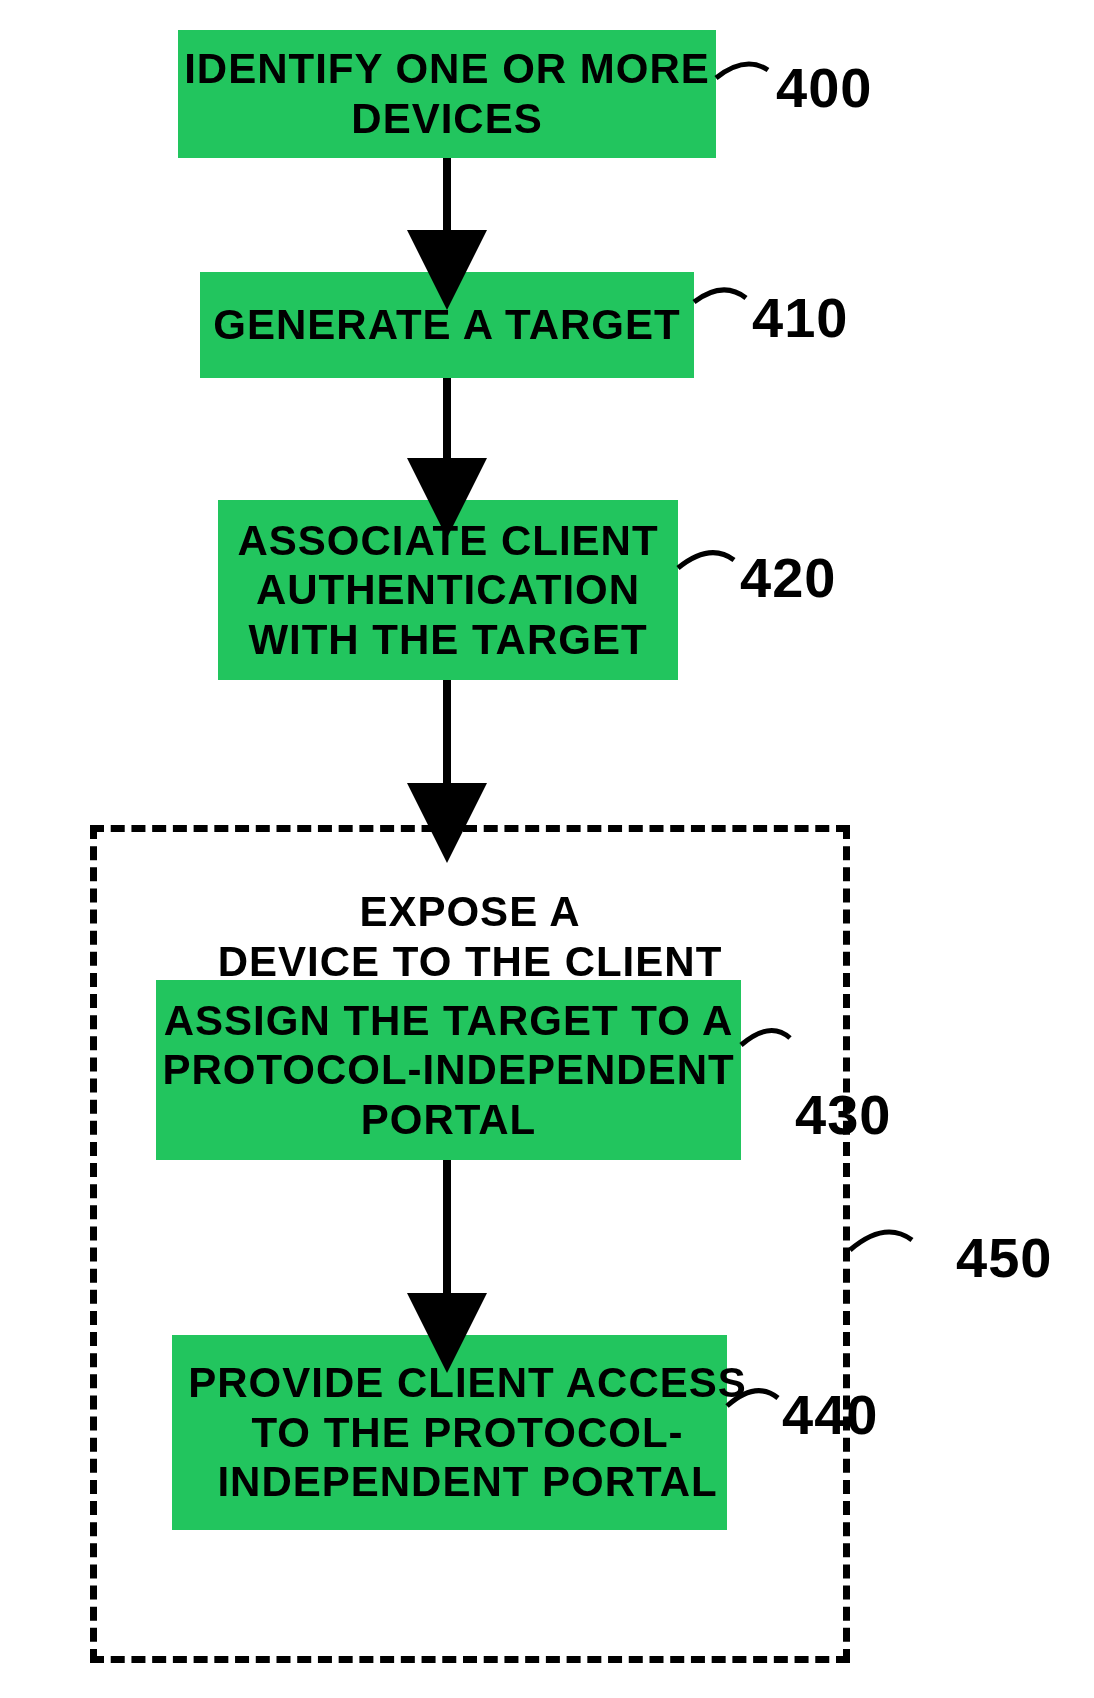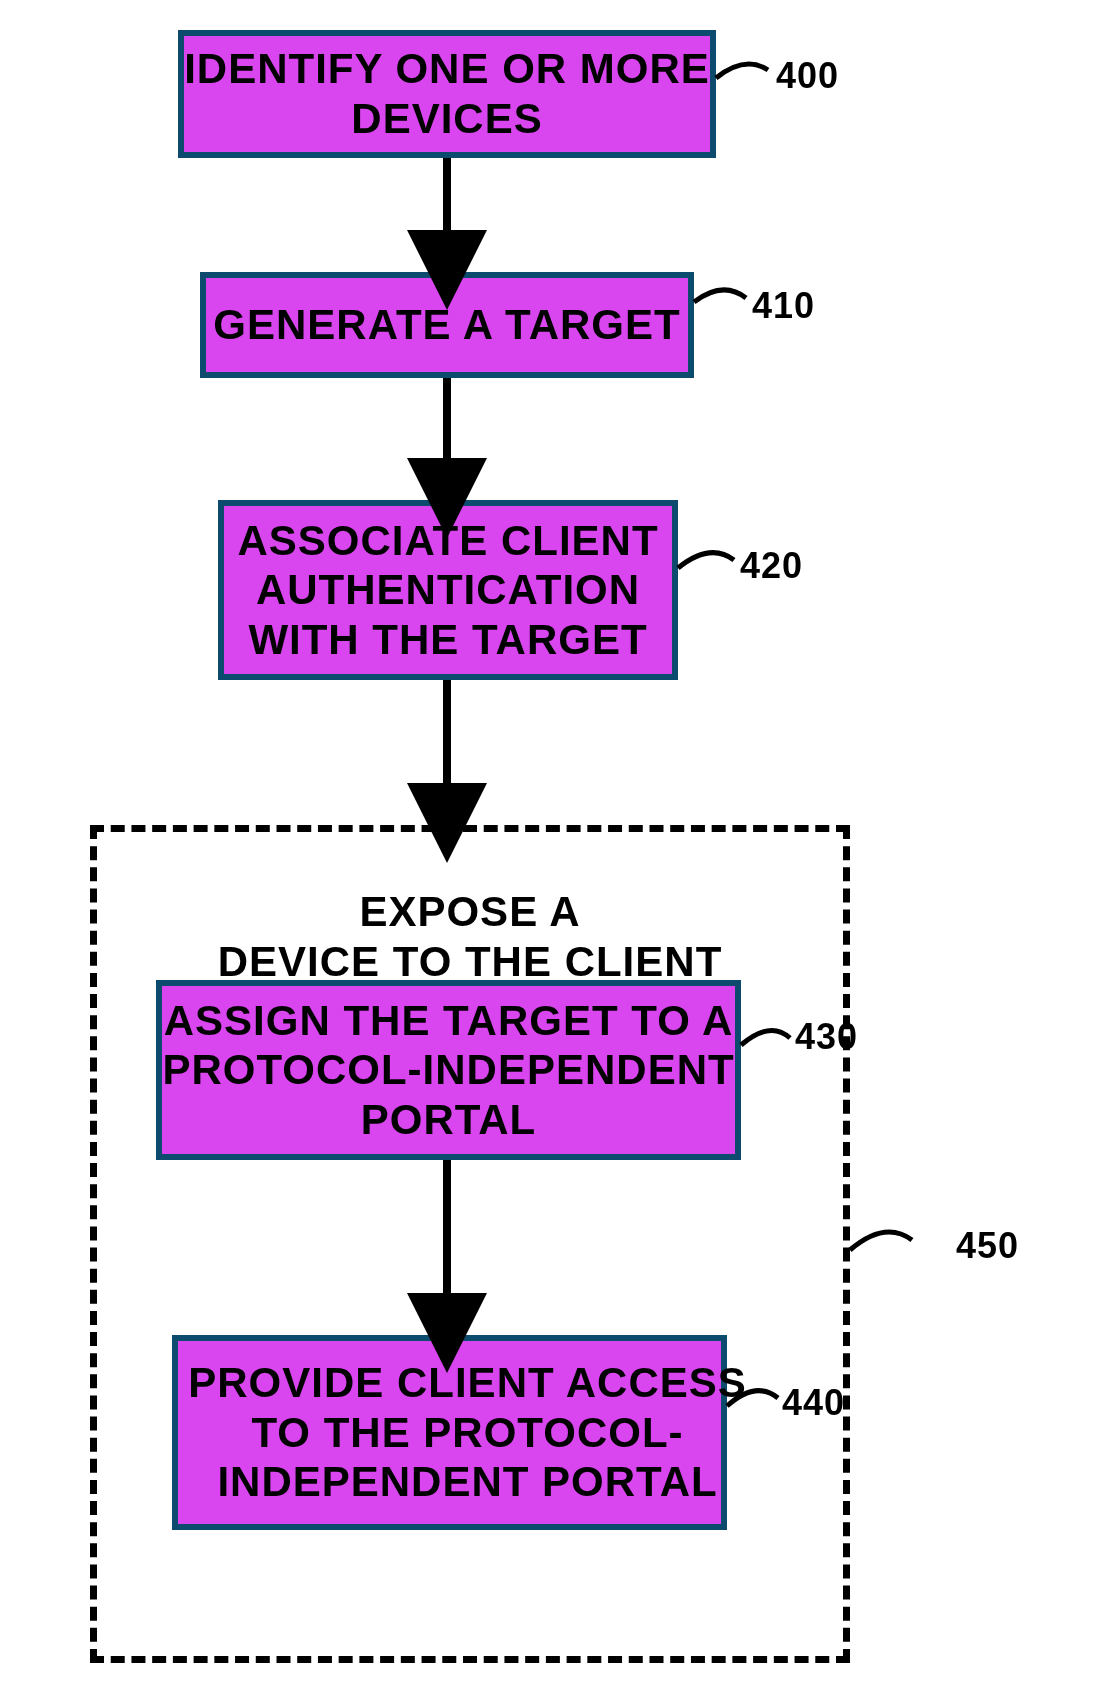--- a/index.html
+++ b/index.html
@@ -11,22 +11,22 @@
   }
   .canvas {
     position: relative;
     width: 1094px;
     height: 1698px;
     font-family: "Arial Narrow", Arial, Helvetica, sans-serif;
     letter-spacing: 1px;
   }
   .box {
     position: absolute;
-    border: 6px solid #0c4a6e;
-    background: #d946ef;
+    border: 6px solid #22c55e;
+    background: #22c55e;
     text-align: center;
     font-weight: 700;
     display: flex;
     align-items: center;
     justify-content: center;
     line-height: 1.18;
     box-sizing: border-box;
     padding: 8px 12px;
   }
   .box span { white-space: pre; }
@@ -51,21 +51,21 @@
 
   svg.overlay {
     position: absolute;
     left: 0; top: 0;
     width: 1094px;
     height: 1698px;
     pointer-events: none;
   }
 
   .fs42 { font-size: 42px; }
-  .fs44 { font-size: 36px; }
+  .fs44 { font-size: 56px; }
 </style>
 </head>
 <body>
 
 <div class="canvas">
 
   <div class="box fs42" style="left:178px; top:30px; width:538px; height:128px;">
     <span>IDENTIFY ONE OR MORE
 DEVICES</span>
   </div>
@@ -88,21 +88,21 @@
     <span>EXPOSE A
 DEVICE TO THE CLIENT</span>
   </div>
   <div class="label fs44" style="left:940px; top:1225px;margin-left:16px;">450</div>
 
   <div class="box fs42" style="left:156px; top:980px; width:585px; height:180px;">
     <span>ASSIGN THE TARGET TO A
 PROTOCOL-INDEPENDENT
 PORTAL</span>
   </div>
-  <div class="label fs44" style="left:795px; top:1016px;">430</div>
+  <div class="label fs44" style="left:795px; top:1082px;">430</div>
 
   <div class="box fs42" style="left:172px; top:1335px; width:555px; height:195px;padding-left:48px;">
     <span>PROVIDE CLIENT ACCESS
 TO THE PROTOCOL-
 INDEPENDENT PORTAL</span>
   </div>
   <div class="label fs44" style="left:782px; top:1382px;">440</div>
 
   <svg class="overlay" viewBox="0 0 1094 1698">
     <defs>

